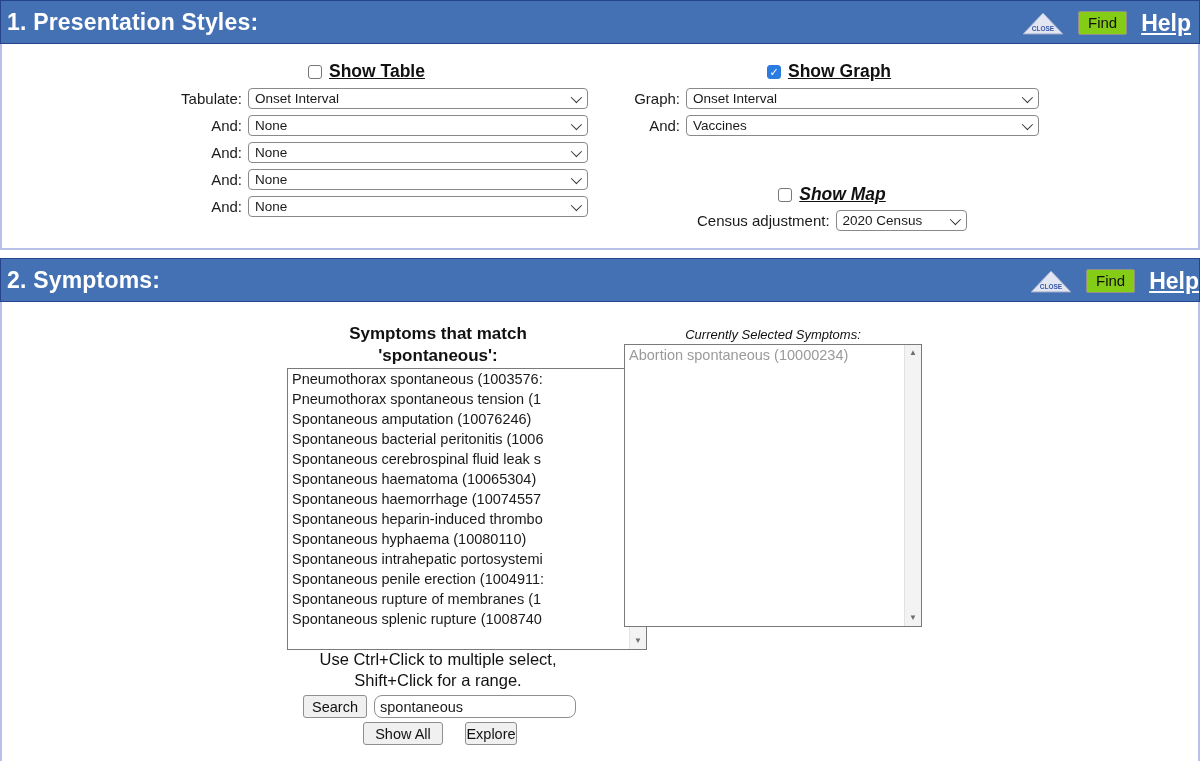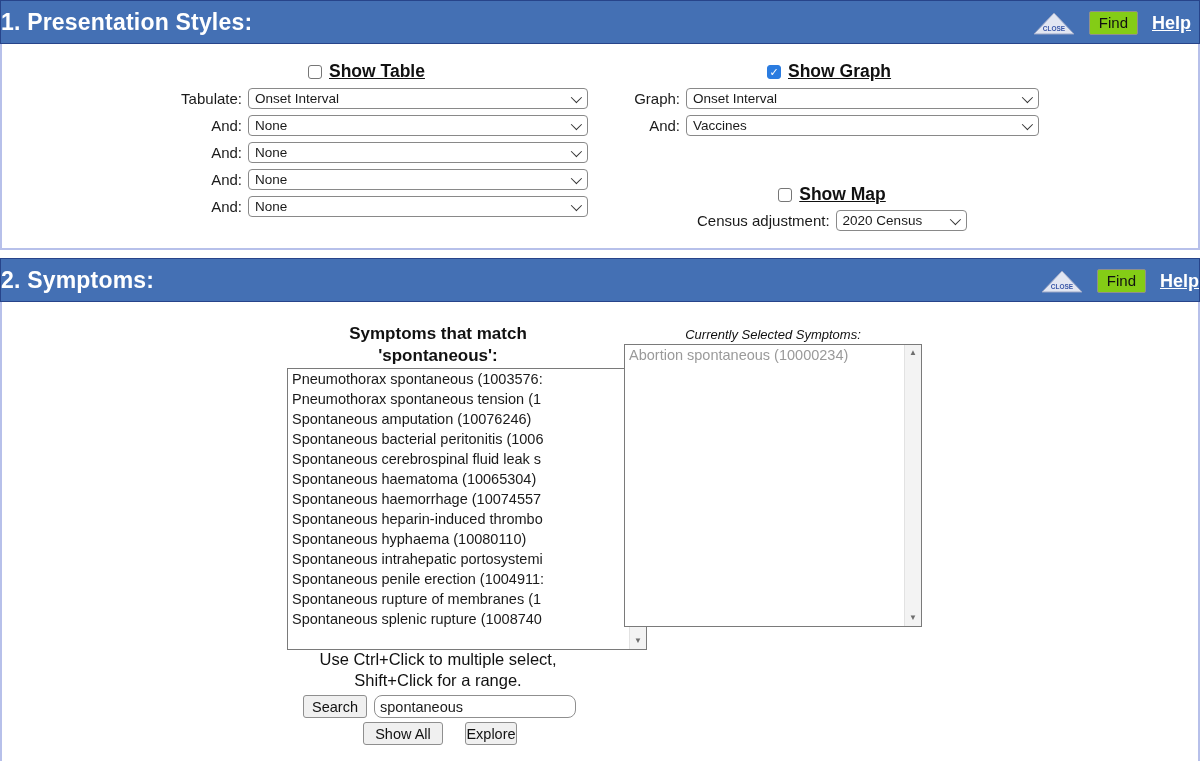--- a/index.html
+++ b/index.html
@@ -7,29 +7,29 @@
     font-family: "Liberation Sans", "DejaVu Sans", sans-serif; color: #1a1a1a; }
 
   .section { position: absolute; left: 0; width: 1200px;
     border-left: 2px solid #b7c0ea; border-right: 2px solid #b7c0ea; background: #fff; }
   #section1 { top: 0; height: 250px; border-bottom: 2px solid #b7c0ea; }
   #section2 { top: 258px; height: 503px; }
 
   .sec-header { position: absolute; left: -2px; right: -2px; top: 0; height: 44px;
     background: #4470b4; border: 1px solid #27448a; display: flex; align-items: center; }
   .sec-title { color: #fff; font-size: 23px; font-weight: bold; padding-left: 0;
-    letter-spacing: 0.2px; }
+    letter-spacing: 0.2px; margin-left: 6px; }
   .hdr-right { position: absolute; right: 8px; top: 0; height: 44px; display: flex;
     align-items: center; gap: 14px; }
   #section2 .hdr-right { right: 0; }
   .close-btn { display: flex; align-items: flex-end; cursor: pointer; }
   .find-btn { background: #84cc16; border: 1px solid #8f8f8f; border-radius: 2px;
     font-size: 15px; padding: 2px 9px 3px; color: #111; cursor: pointer;
     font-family: inherit; }
-  .help-link { color: #fff; font-size: 18px; font-weight: bold;
+  .help-link { color: #fff; font-size: 23px; font-weight: bold;
     text-decoration: underline; cursor: pointer; line-height: 1; }
 
   .toggle-row { position: absolute; display: flex; align-items: center; gap: 7px; }
   .toggle-label { font-size: 17.5px; font-weight: bold; text-decoration: underline;
     color: #111; cursor: pointer; }
   .cb { width: 14px; height: 14px; border: 1px solid #767676; border-radius: 3px;
     background: #fff; cursor: pointer; flex: 0 0 auto; }
   .cb.checked { background: #2b7ce0; border-color: #2b7ce0; }
   .cb.checked::after { content: "✓"; color: #fff; font-size: 11px; font-weight: bold;
     display: block; text-align: center; line-height: 13px; }
@@ -157,21 +157,21 @@
         </span>
       </div>
         <div class="p-row">
         <span class="p-label">And:</span>
         <span class="sel">
           <span>Vaccines</span>
           <span class="chev"></span>
         </span>
       </div>
       </div>
-    <div style="display:flex; justify-content:center; margin-top:48px;">
+    <div style="display:flex; justify-content:center; margin-top:48px;font-style:italic;">
       <div style="display:flex; align-items:center; gap:7px;">
         <span class="cb"></span>
         <span class="toggle-label">Show Map</span>
       </div>
     </div>
     <div class="census-row">
       <span class="p-label">Census adjustment:</span>
       <span class="sel">
         <span>2020 Census</span>
         <span class="chev"></span>

